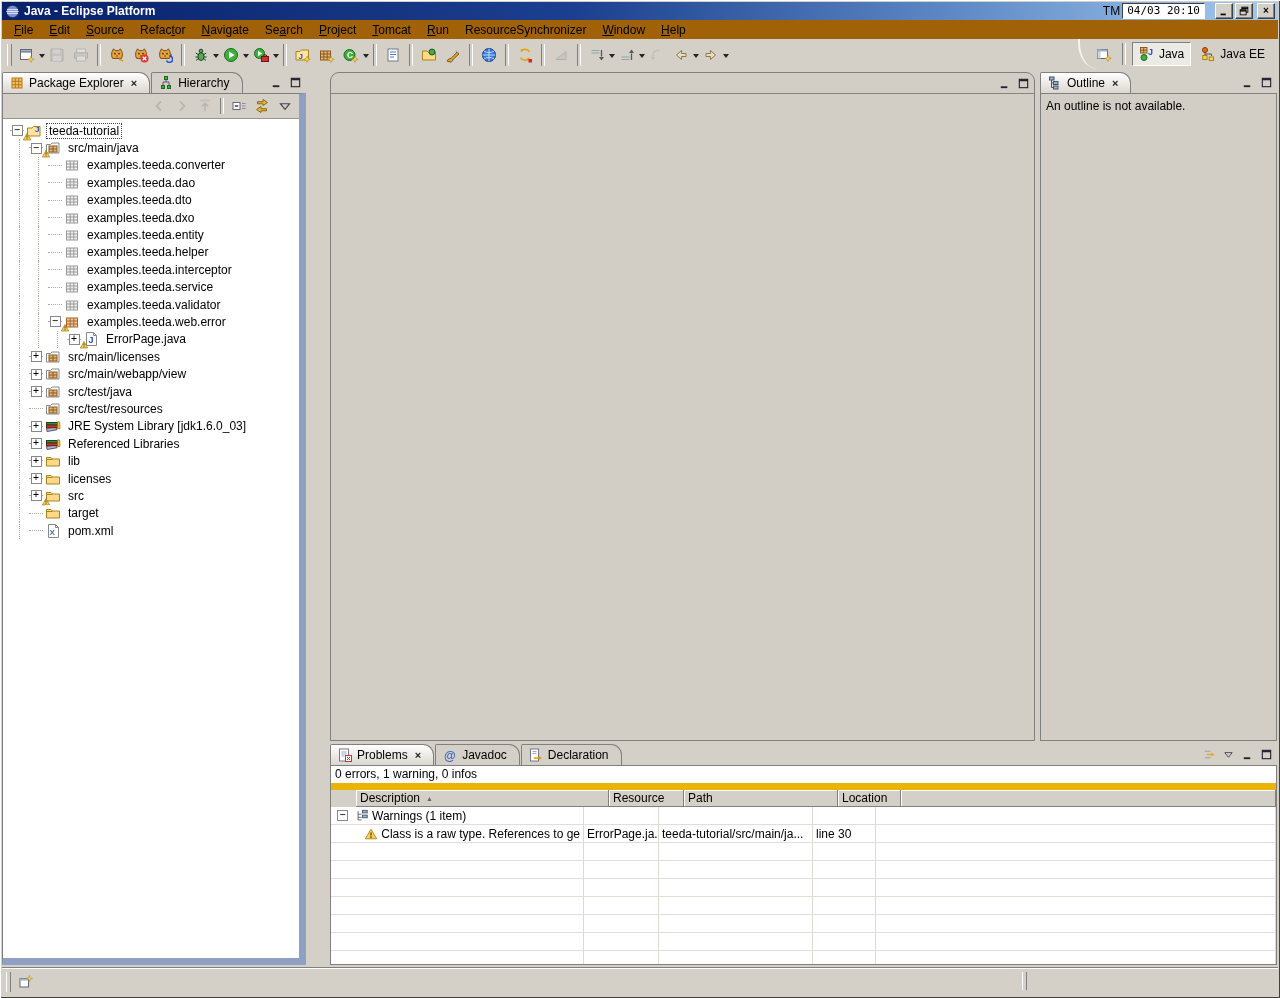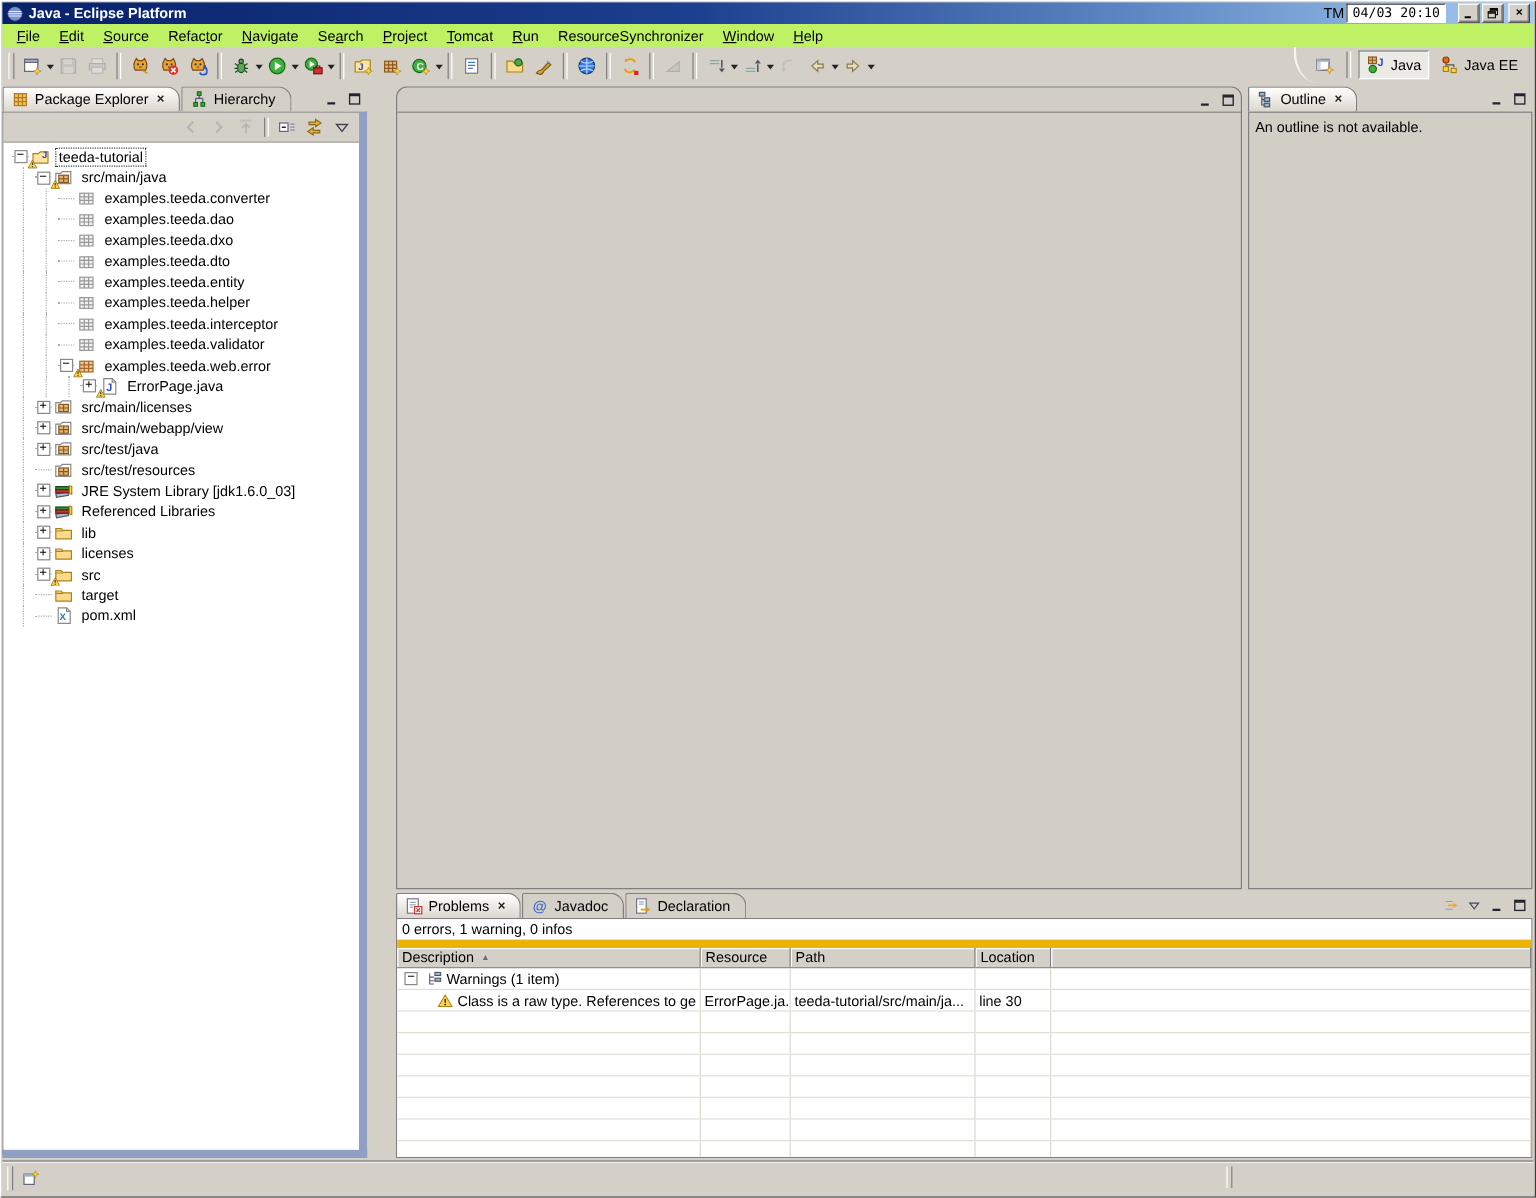--- a/index.html
+++ b/index.html
@@ -21,21 +21,21 @@
   .clock-box{background:#fff;border:1px solid;border-color:#404040 #fff #fff #404040;
     padding:0 4px;height:14px;line-height:14px;color:#000;font-weight:normal;
     font-family:"DejaVu Sans Mono",monospace;font-size:11px;margin-right:8px}
   .winbtn{width:16px;height:14px;background:#d4d0c8;border:1px solid;
     border-color:#fff #404040 #404040 #fff;box-shadow:inset -1px -1px 0 #808080;
     display:flex;align-items:center;justify-content:center;margin-left:2px;color:#000;
     font-weight:bold;font-size:10px;line-height:10px}
   .winbtn.gap{margin-left:4px}
 
   
-  .menubar{position:absolute;left:2px;top:20px;right:2px;height:19px;background:#bef264;
+  .menubar{position:absolute;left:2px;top:20px;right:2px;height:19px;background:#a16207;
     display:flex;align-items:center;padding-left:4px}
   .menu-item{padding:2px 8px;white-space:nowrap}
   .menu-item u{text-decoration:underline}
 
   
   .toolbar{position:absolute;left:2px;top:39px;right:2px;height:31px;display:flex;
     align-items:center;padding-left:2px}
   .tbtn{width:24px;height:24px;display:flex;align-items:center;justify-content:center;flex:none}
   .tbtn .icn{width:16px;height:16px}
   .tbtn.disabled{opacity:.45;filter:grayscale(1)}
@@ -598,35 +598,35 @@
             <span class="guide"></span>
             <span class="expcell"></span>
             <span class="ticon">
               <svg viewBox="0 0 16 16">
                 <g stroke="#999">
                   <rect x="2.5" y="4" width="11" height="9" fill="#f2f2f2"></rect>
                   <path d="M2.5 7h11M2.5 10h11M6.2 4v9M9.8 4v9"></path>
                 </g>
               </svg>
             </span>
-            <span class="tlabel">examples.teeda.dxo</span>
+            <span class="tlabel">examples.teeda.dto</span>
           </div>
           <div class="trow">
             <span class="guide"></span>
             <span class="guide"></span>
             <span class="expcell"></span>
             <span class="ticon">
               <svg viewBox="0 0 16 16">
                 <g stroke="#999">
                   <rect x="2.5" y="4" width="11" height="9" fill="#f2f2f2"></rect>
                   <path d="M2.5 7h11M2.5 10h11M6.2 4v9M9.8 4v9"></path>
                 </g>
               </svg>
             </span>
-            <span class="tlabel">examples.teeda.dto</span>
+            <span class="tlabel">examples.teeda.dxo</span>
           </div>
           <div class="trow">
             <span class="guide"></span>
             <span class="guide"></span>
             <span class="expcell"></span>
             <span class="ticon">
               <svg viewBox="0 0 16 16">
                 <g stroke="#999">
                   <rect x="2.5" y="4" width="11" height="9" fill="#f2f2f2"></rect>
                   <path d="M2.5 7h11M2.5 10h11M6.2 4v9M9.8 4v9"></path>
@@ -655,20 +655,34 @@
             <span class="expcell"></span>
             <span class="ticon">
               <svg viewBox="0 0 16 16">
                 <g stroke="#999">
                   <rect x="2.5" y="4" width="11" height="9" fill="#f2f2f2"></rect>
                   <path d="M2.5 7h11M2.5 10h11M6.2 4v9M9.8 4v9"></path>
                 </g>
               </svg>
             </span>
             <span class="tlabel">examples.teeda.interceptor</span>
+          </div>
+          <div class="trow">
+            <span class="guide"></span>
+            <span class="guide"></span>
+            <span class="expcell"></span>
+            <span class="ticon">
+              <svg viewBox="0 0 16 16">
+                <g stroke="#999">
+                  <rect x="2.5" y="4" width="11" height="9" fill="#f2f2f2"></rect>
+                  <path d="M2.5 7h11M2.5 10h11M6.2 4v9M9.8 4v9"></path>
+                </g>
+              </svg>
+            </span>
+            <span class="tlabel">examples.teeda.service</span>
           </div>
           <div class="trow">
             <span class="guide"></span>
             <span class="guide"></span>
             <span class="expcell"></span>
             <span class="ticon">
               <svg viewBox="0 0 16 16">
                 <g stroke="#999">
                   <rect x="2.5" y="4" width="11" height="9" fill="#f2f2f2"></rect>
                   <path d="M2.5 7h11M2.5 10h11M6.2 4v9M9.8 4v9"></path>
@@ -1012,21 +1026,21 @@
                 <rect x="2.5" y="2.5" width="9" height="9" fill="none" stroke="#223" stroke-width="1.2"></rect>
                 <path d="M2.5 3.6h9" stroke="#223" stroke-width="2"></path>
               </svg>
             </span>
           </span>
         </span>
       </div>
     <div class="vbody">
       <div class="summary">0 errors, 1 warning, 0 infos</div>
       <div class="phead" id="problems-head">
-          <span class="hcell" style="width: 253px; flex: 0 0 auto;">
+          <span class="hcell" style="width: 253px; flex: 0 0 auto; margin-left: 25px;">
             <span>Description</span>
             <span class="sort">▲</span>
           </span>
           <span class="hcell" style="width: 75px; flex: 0 0 auto;">
             <span>Resource</span>
           </span>
           <span class="hcell" style="width: 154px; flex: 0 0 auto;">
             <span>Path</span>
           </span>
           <span class="hcell" style="width: 63px; flex: 0 0 auto;">

